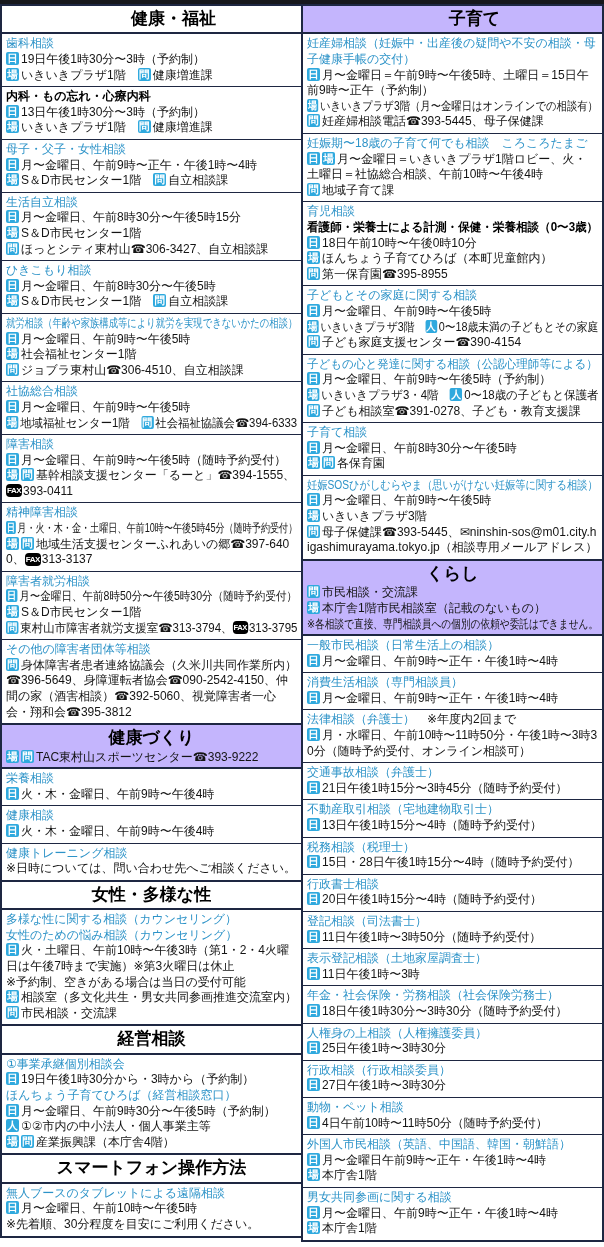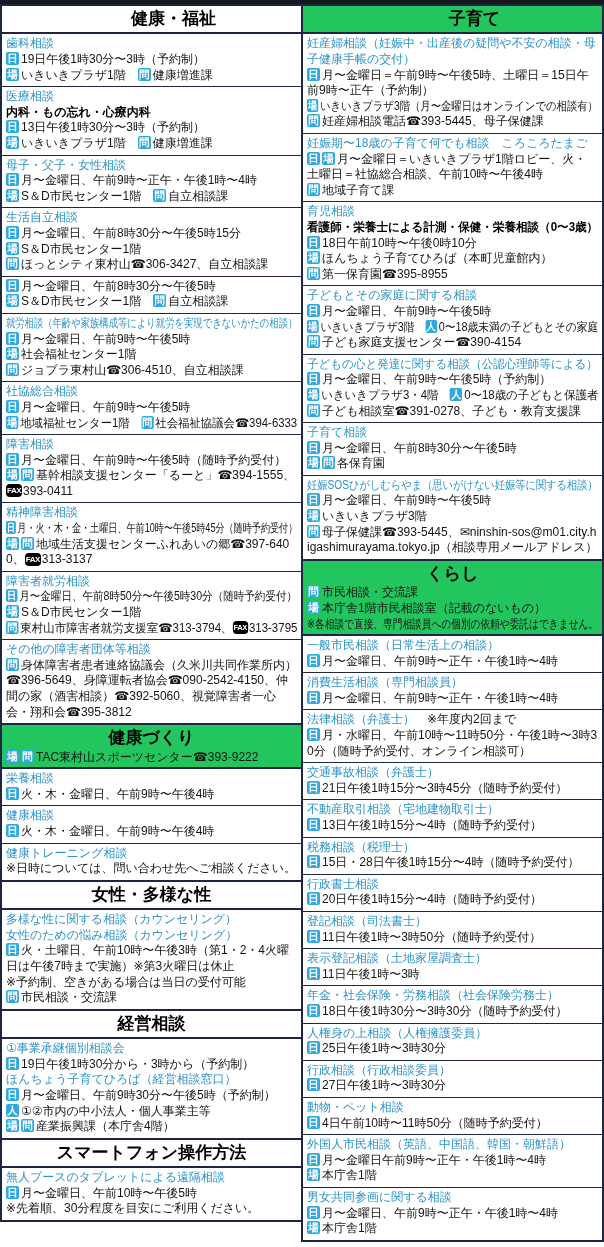--- a/index.html
+++ b/index.html
@@ -12,21 +12,21 @@
   .toprule{height:4px;background:#17181c;width:604px;}
   .cols{display:flex;align-items:flex-start;}
   .col{width:303px;box-sizing:border-box;border:2px solid #1e2742;background:#fff;}
   .col-right{margin-left:-2px;}
   .block{border-top:1px solid #1e2742;padding:2px 4px 3px 4px;}
   .col .block:first-child{border-top:none;}
   .block.header{border-top:2px solid #1e2742;border-bottom:2px solid #1e2742;padding:1px 4px 2px 4px;}
   .col .block.header:first-child{border-top:none;padding-left:48px;}
   .block.header + .block{border-top:none;}
   .block.header:last-child{border-bottom:none;}
-  .blue{background:#22c55e;}
+  .blue{background:#c4b5fd;}
   .htext{text-align:center;font-weight:bold;font-size:17px;line-height:1.38;color:#000;}
   p.para{margin:0;font-size:12px;line-height:1.3;color:#141414;word-break:break-all;}
   .t-title{color:#2d93c8;}
   .t-bold{font-weight:bold;color:#000;}
   .t-plain{color:#141414;}
   .badge{
     display:inline-block;background:#2fa9de;color:#fff;
     font-size:10.5px;line-height:13px;width:13px;height:13px;text-align:center;
     border-radius:2px;margin-right:2px;vertical-align:1px;font-weight:bold;
   }
@@ -46,37 +46,37 @@
     <div class="col col-left">
         <div class="block header">
           <div class="htext">健康・福祉</div>
         </div>
         <div class="block entry">
           <p class="para"><span class="t-title">歯科相談</span></p>
           <p class="para"><span class="badge">日</span><span class="t-plain">19日午後1時30分〜3時（予約制）</span></p>
           <p class="para"><span class="badge">場</span><span class="t-plain">いきいきプラザ1階　</span><span class="badge">問</span><span class="t-plain">健康増進課</span></p>
         </div>
         <div class="block entry">
-          <p class="para"><span class="t-title">医療相談</span></p>
           <p class="para"><span class="t-bold">内科・もの忘れ・心療内科</span></p>
           <p class="para"><span class="badge">日</span><span class="t-plain">13日午後1時30分〜3時（予約制）</span></p>
           <p class="para"><span class="badge">場</span><span class="t-plain">いきいきプラザ1階　</span><span class="badge">問</span><span class="t-plain">健康増進課</span></p>
         </div>
         <div class="block entry">
           <p class="para"><span class="t-title">母子・父子・女性相談</span></p>
           <p class="para"><span class="badge">日</span><span class="t-plain">月〜金曜日、午前9時〜正午・午後1時〜4時</span></p>
           <p class="para"><span class="badge">場</span><span class="t-plain">S＆D市民センター1階　</span><span class="badge">問</span><span class="t-plain">自立相談課</span></p>
         </div>
         <div class="block entry">
           <p class="para"><span class="t-title">生活自立相談</span></p>
           <p class="para"><span class="cline"><span class="badge">日</span><span class="t-plain">月〜金曜日、午前8時30分〜午後5時15分</span></span></p>
           <p class="para"><span class="badge">場</span><span class="t-plain">S＆D市民センター1階</span></p>
           <p class="para"><span class="badge">問</span><span class="t-plain">ほっとシティ東村山☎306-3427、自立相談課</span></p>
         </div>
         <div class="block entry">
+          <p class="para"><span class="t-title">ひきこもり相談</span></p>
           <p class="para"><span class="cline"><span class="badge">日</span><span class="t-plain">月〜金曜日、午前8時30分〜午後5時</span></span></p>
           <p class="para"><span class="badge">場</span><span class="t-plain">S＆D市民センター1階　</span><span class="badge">問</span><span class="t-plain">自立相談課</span></p>
         </div>
         <div class="block entry">
           <p class="para"><span class="cline" style="transform: scaleX(0.776);"><span class="t-title">就労相談（年齢や家族構成等により就労を実現できないかたの相談）</span></span></p>
           <p class="para"><span class="badge">日</span><span class="t-plain">月〜金曜日、午前9時〜午後5時</span></p>
           <p class="para"><span class="badge">場</span><span class="t-plain">社会福祉センター1階</span></p>
           <p class="para"><span class="badge">問</span><span class="t-plain">ジョブラ東村山☎306-4510、自立相談課</span></p>
         </div>
         <div class="block entry">
@@ -121,20 +121,21 @@
           <p class="para"><span class="t-plain">※日時については、問い合わせ先へご相談ください。</span></p>
         </div>
         <div class="block header">
           <div class="htext">女性・多様な性</div>
         </div>
         <div class="block entry">
           <p class="para"><span class="t-title">多様な性に関する相談（カウンセリング）</span></p>
           <p class="para"><span class="t-title">女性のための悩み相談（カウンセリング）</span></p>
           <p class="para"><span class="badge">日</span><span class="t-plain">火・土曜日、午前10時〜午後3時（第1・2・4火曜日は午後7時まで実施）※第3火曜日は休止</span></p>
           <p class="para"><span class="t-plain">※予約制、空きがある場合は当日の受付可能</span></p>
+          <p class="para"><span class="cline"><span class="badge">場</span><span class="t-plain">相談室（多文化共生・男女共同参画推進交流室内）</span></span></p>
           <p class="para"><span class="badge">問</span><span class="t-plain">市民相談・交流課</span></p>
         </div>
         <div class="block header">
           <div class="htext">経営相談</div>
         </div>
         <div class="block entry">
           <p class="para"><span class="t-title">①事業承継個別相談会</span></p>
           <p class="para"><span class="badge">日</span><span class="t-plain">19日午後1時30分から・3時から（予約制）</span></p>
           <p class="para"><span class="t-title">ほんちょう子育てひろば（経営相談窓口）</span></p>
           <p class="para"><span class="badge">日</span><span class="t-plain">月〜金曜日、午前9時30分〜午後5時（予約制）</span></p>

